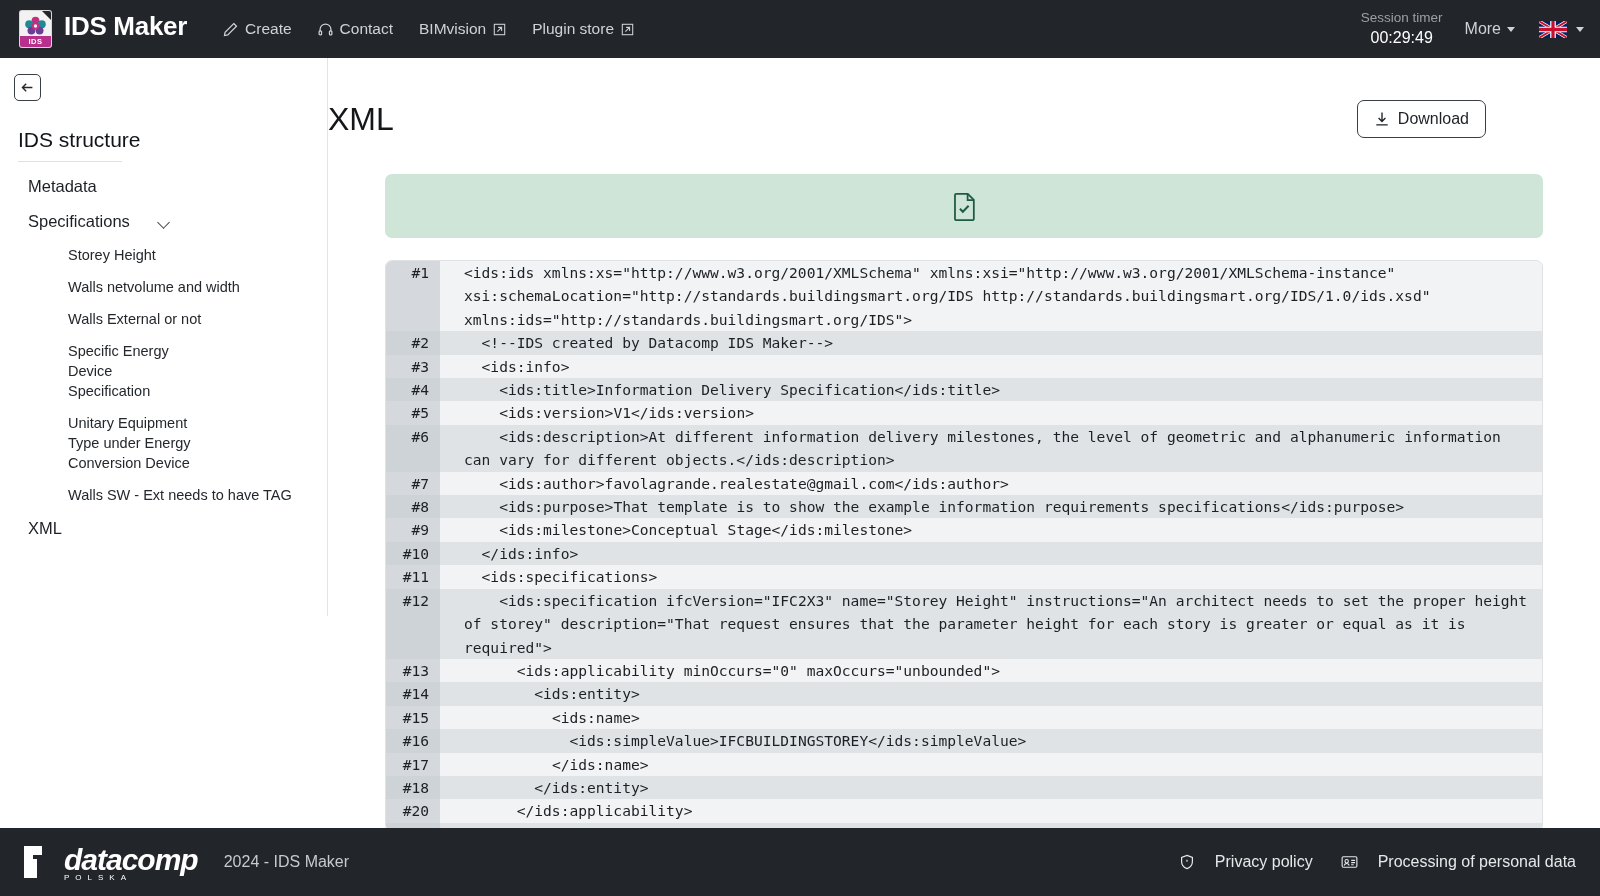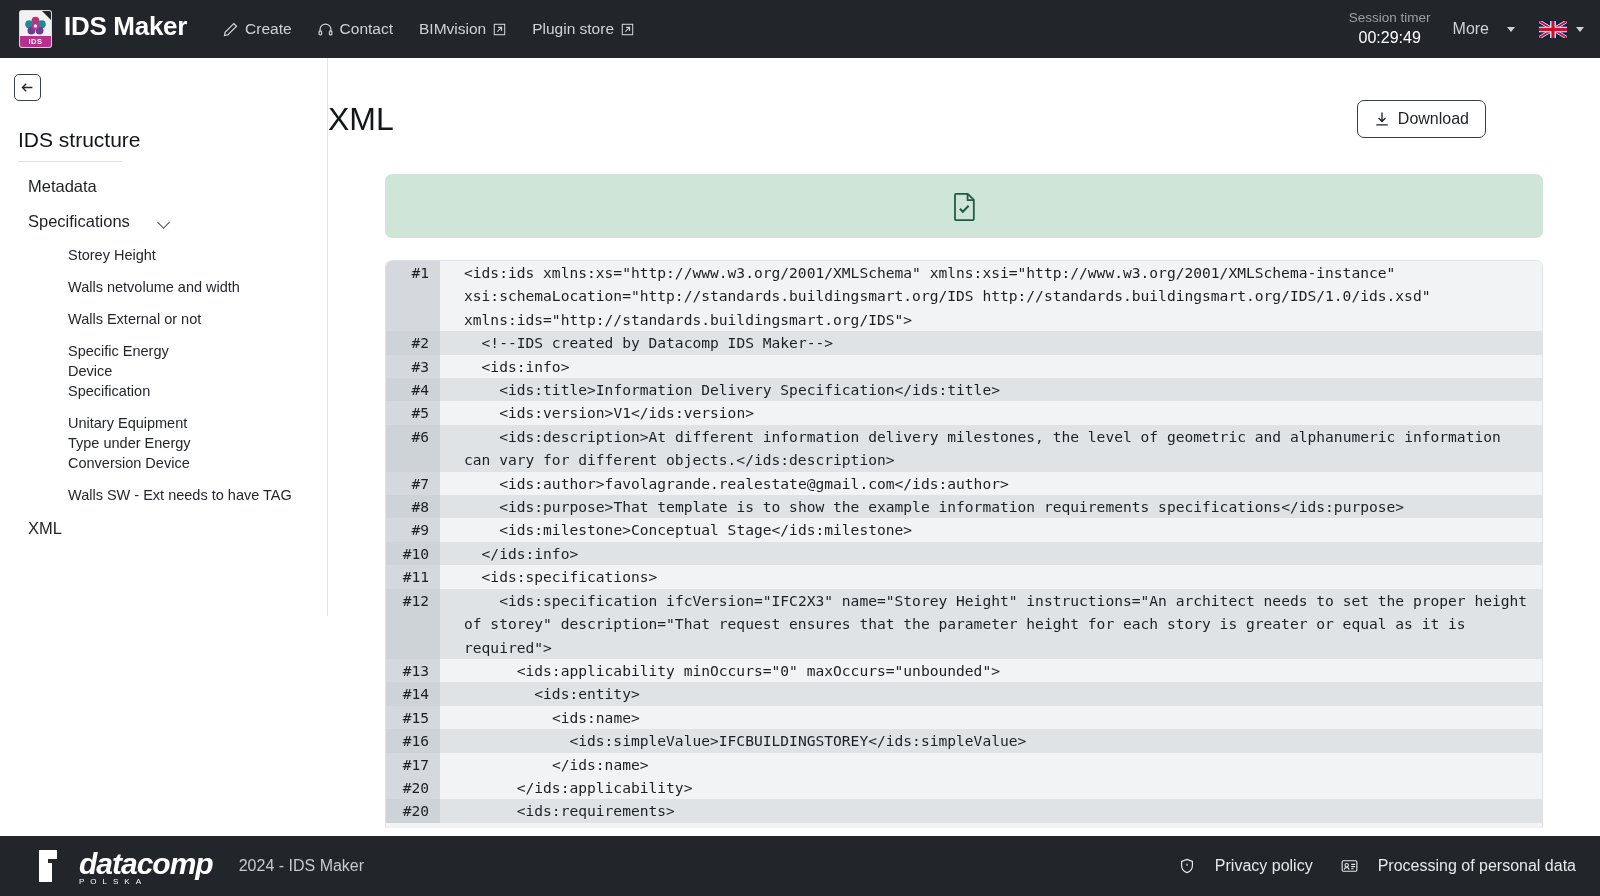--- a/index.html
+++ b/index.html
@@ -56,21 +56,21 @@
   }
   .nav-item svg { display: block; }
   .spacer { flex: 1 1 auto; }
   .session {
     display: flex; flex-direction: column; align-items: center;
     line-height: 1.35; margin-right: 22px;
   }
   .session-label { color: #9aa0a6; font-size: 13.5px; }
   .session-time { color: #ffffff; font-size: 16px; }
   .more {
-    display: flex; align-items: center; gap: 18px;
+    display: flex; align-items: center; gap: 6px;
     color: #cfd2d6; font-size: 16px; cursor: pointer; margin-right: 24px;
   }
   .caret {
     width: 0; height: 0;
     border-left: 4.5px solid transparent;
     border-right: 4.5px solid transparent;
     border-top: 5px solid #cfd2d6;
   }
   .langsel { display: flex; align-items: center; gap: 9px; cursor: pointer; }
   .flag { width: 28px; height: 17px; display: block; border-radius: 1px; }
@@ -180,24 +180,24 @@
   }
   .code-row.even > td.ln { background: #ced3d8 !important; }
   .cd {
     padding-left: 24px; padding-right: 12px;
     white-space: pre-wrap; word-break: break-word;
   }
 
   
   .footer {
     position: absolute; bottom: 0; left: 0;
-    width: 1600px; height: 60px;
+    width: 1600px; height: 68px;
     background: #22252a;
     display: flex; align-items: center;
-    padding: 0 24px 0 35px;
+    padding: 0 24px 0 20px;
   }
   .dc-logo { display: flex; align-items: center; gap: 10px; }
   .dc-mark { width: 34px; height: 32px; position: relative; }
   .dc-word {
     color: #fff; font-size: 30px; font-weight: 700;
     font-style: italic; letter-spacing: -1px;
     font-family: "Liberation Sans", sans-serif;
   }
   .dc-sub {
     color: #fff; font-size: 8px; letter-spacing: 6px;
@@ -401,20 +401,24 @@
               <td class="cd">          &lt;ids:name&gt;</td>
             </tr>
             <tr class="code-row even">
               <td class="ln">#16</td>
               <td class="cd">            &lt;ids:simpleValue&gt;IFCBUILDINGSTOREY&lt;/ids:simpleValue&gt;</td>
             </tr>
             <tr class="code-row odd">
               <td class="ln">#17</td>
               <td class="cd">          &lt;/ids:name&gt;</td>
             </tr>
+            <tr class="code-row even">
+              <td class="ln">#18</td>
+              <td class="cd">        &lt;/ids:entity&gt;</td>
+            </tr>
             <tr class="code-row odd">
               <td class="ln">#20</td>
               <td class="cd">      &lt;/ids:applicability&gt;</td>
             </tr>
             <tr class="code-row even">
               <td class="ln">#20</td>
               <td class="cd">      &lt;ids:requirements&gt;</td>
             </tr>
           </tbody>
       </table>

